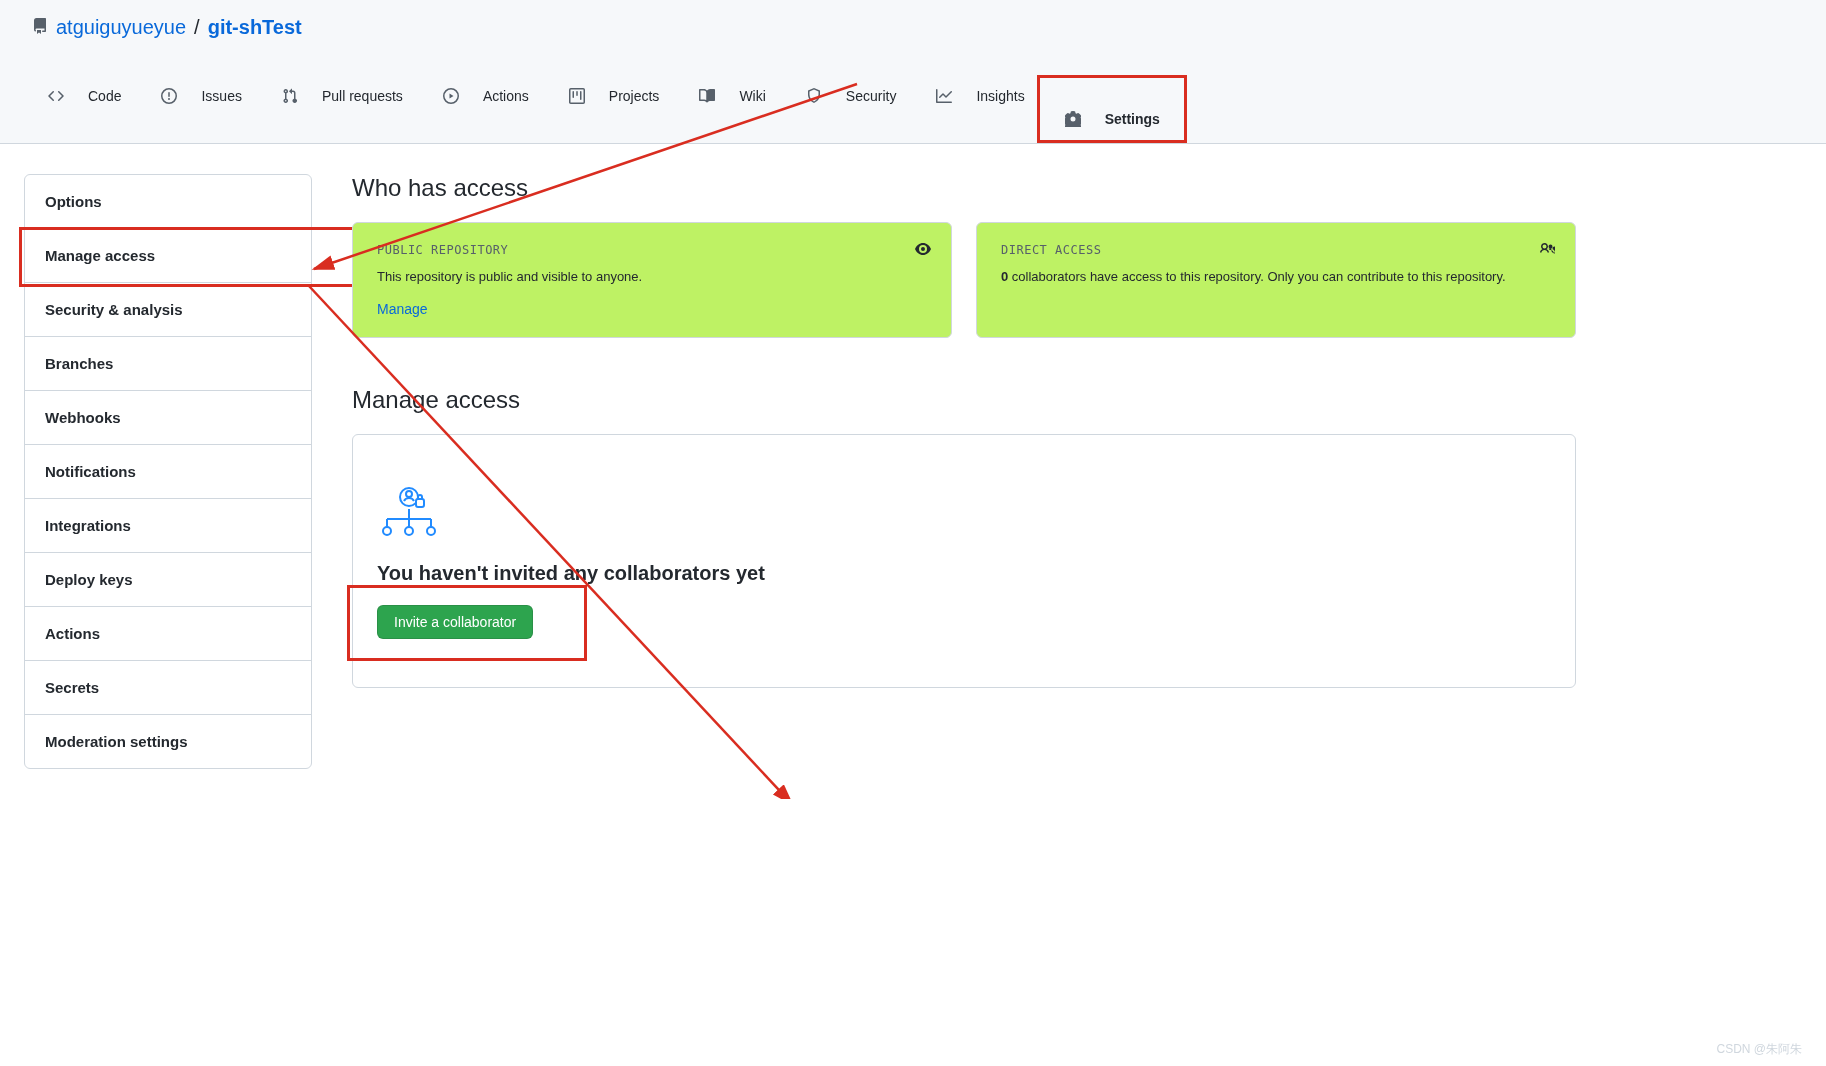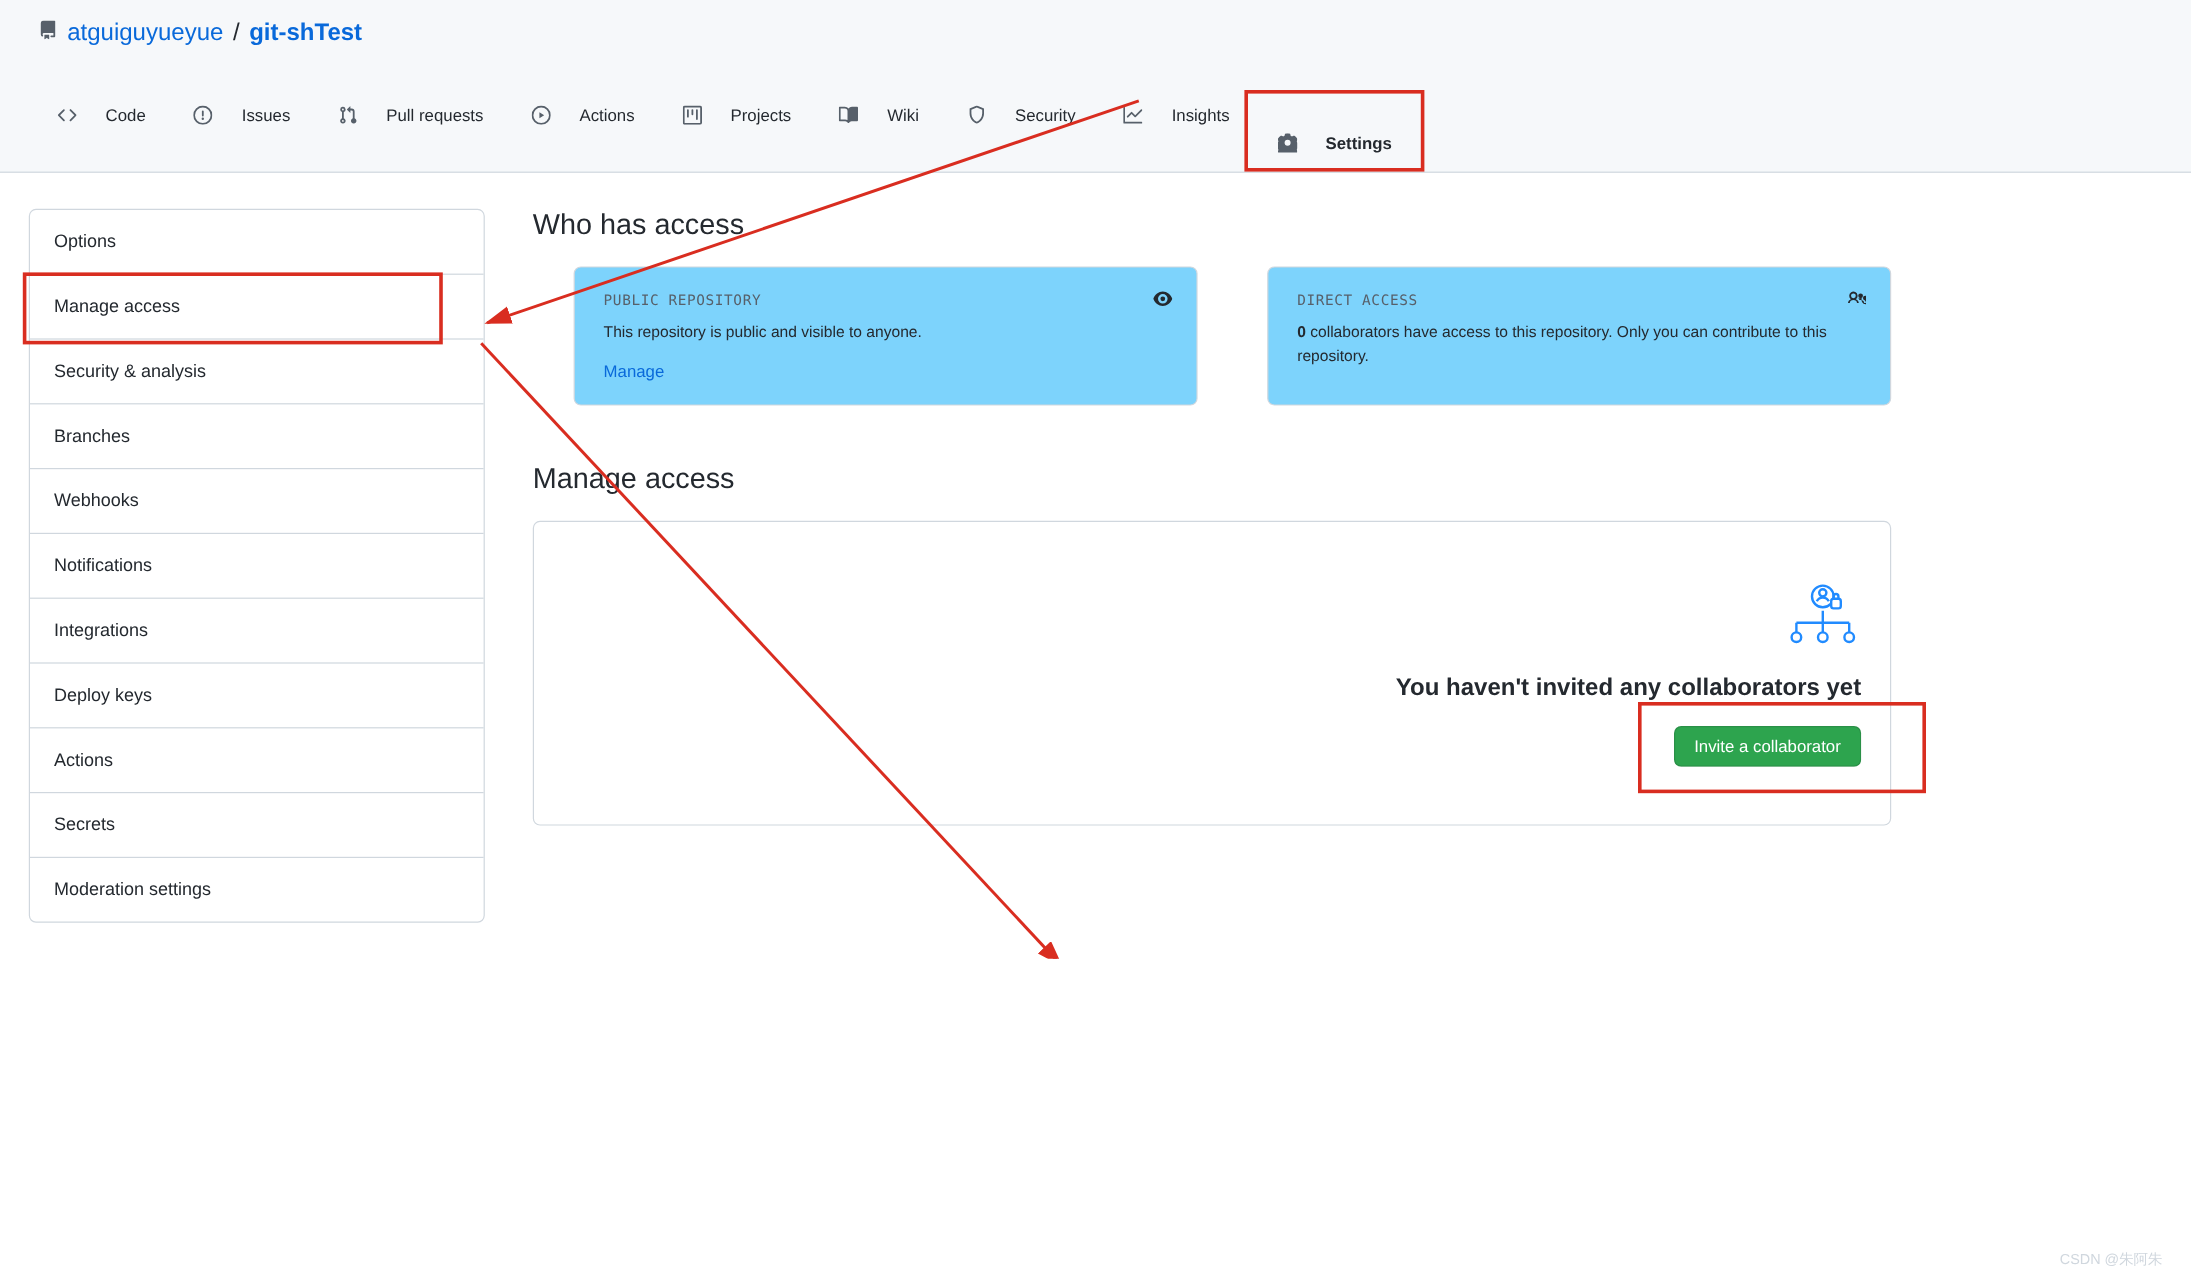--- a/index.html
+++ b/index.html
@@ -43,24 +43,25 @@
     }
     .nav-tab svg { fill: #57606a; }
     .nav-tab.selected { font-weight: 600; }
     .content {
       display: flex;
       padding: 30px 24px;
       gap: 40px;
       max-width: 1600px;
     }
     .sidebar {
-      width: 380px;
+      width: 288px;
       border: 1px solid #d0d7de;
       border-radius: 6px;
       position: relative;
+      font-weight: bold;
     }
     .sidebar-item {
       padding: 18px 20px;
       border-bottom: 1px solid #d0d7de;
       color: #24292f;
       cursor: pointer;
       font-size: 15px;
     }
     .sidebar-item:last-child { border-bottom: none; }
     .main {
@@ -73,26 +74,25 @@
       margin-bottom: 20px;
       color: #24292f;
     }
     .access-cards {
       display: flex;
       gap: 24px;
       margin-bottom: 48px;
     }
     .card {
       flex: 1;
-      background: #7dd3fc;
+      background: #bef264;
       border: 1px solid #d0d7de;
       border-radius: 6px;
       padding: 20px 24px;
       position: relative;
-      margin-left: 34px;
     }
     .card-title {
       font-family: ui-monospace, SFMono-Regular, "SF Mono", Menlo, Consolas, monospace;
       font-size: 12px;
       color: #57606a;
       letter-spacing: 0.5px;
       margin-bottom: 10px;
     }
     .card-text {
       font-size: 13px;
@@ -111,21 +111,21 @@
       top: 18px;
       right: 20px;
     }
     .card-icon svg { fill: #24292f; }
     .manage-box {
       border: 1px solid #d0d7de;
       border-radius: 6px;
       padding: 48px 24px;
       display: flex;
       flex-direction: column;
-      align-items: flex-end;
+      align-items: flex-start;
     }
     .collab-icon { margin-bottom: 20px; }
     .empty-heading {
       font-size: 20px;
       font-weight: 600;
       margin-bottom: 20px;
     }
     .invite-btn {
       background: #2da44e;
       color: #fff;

